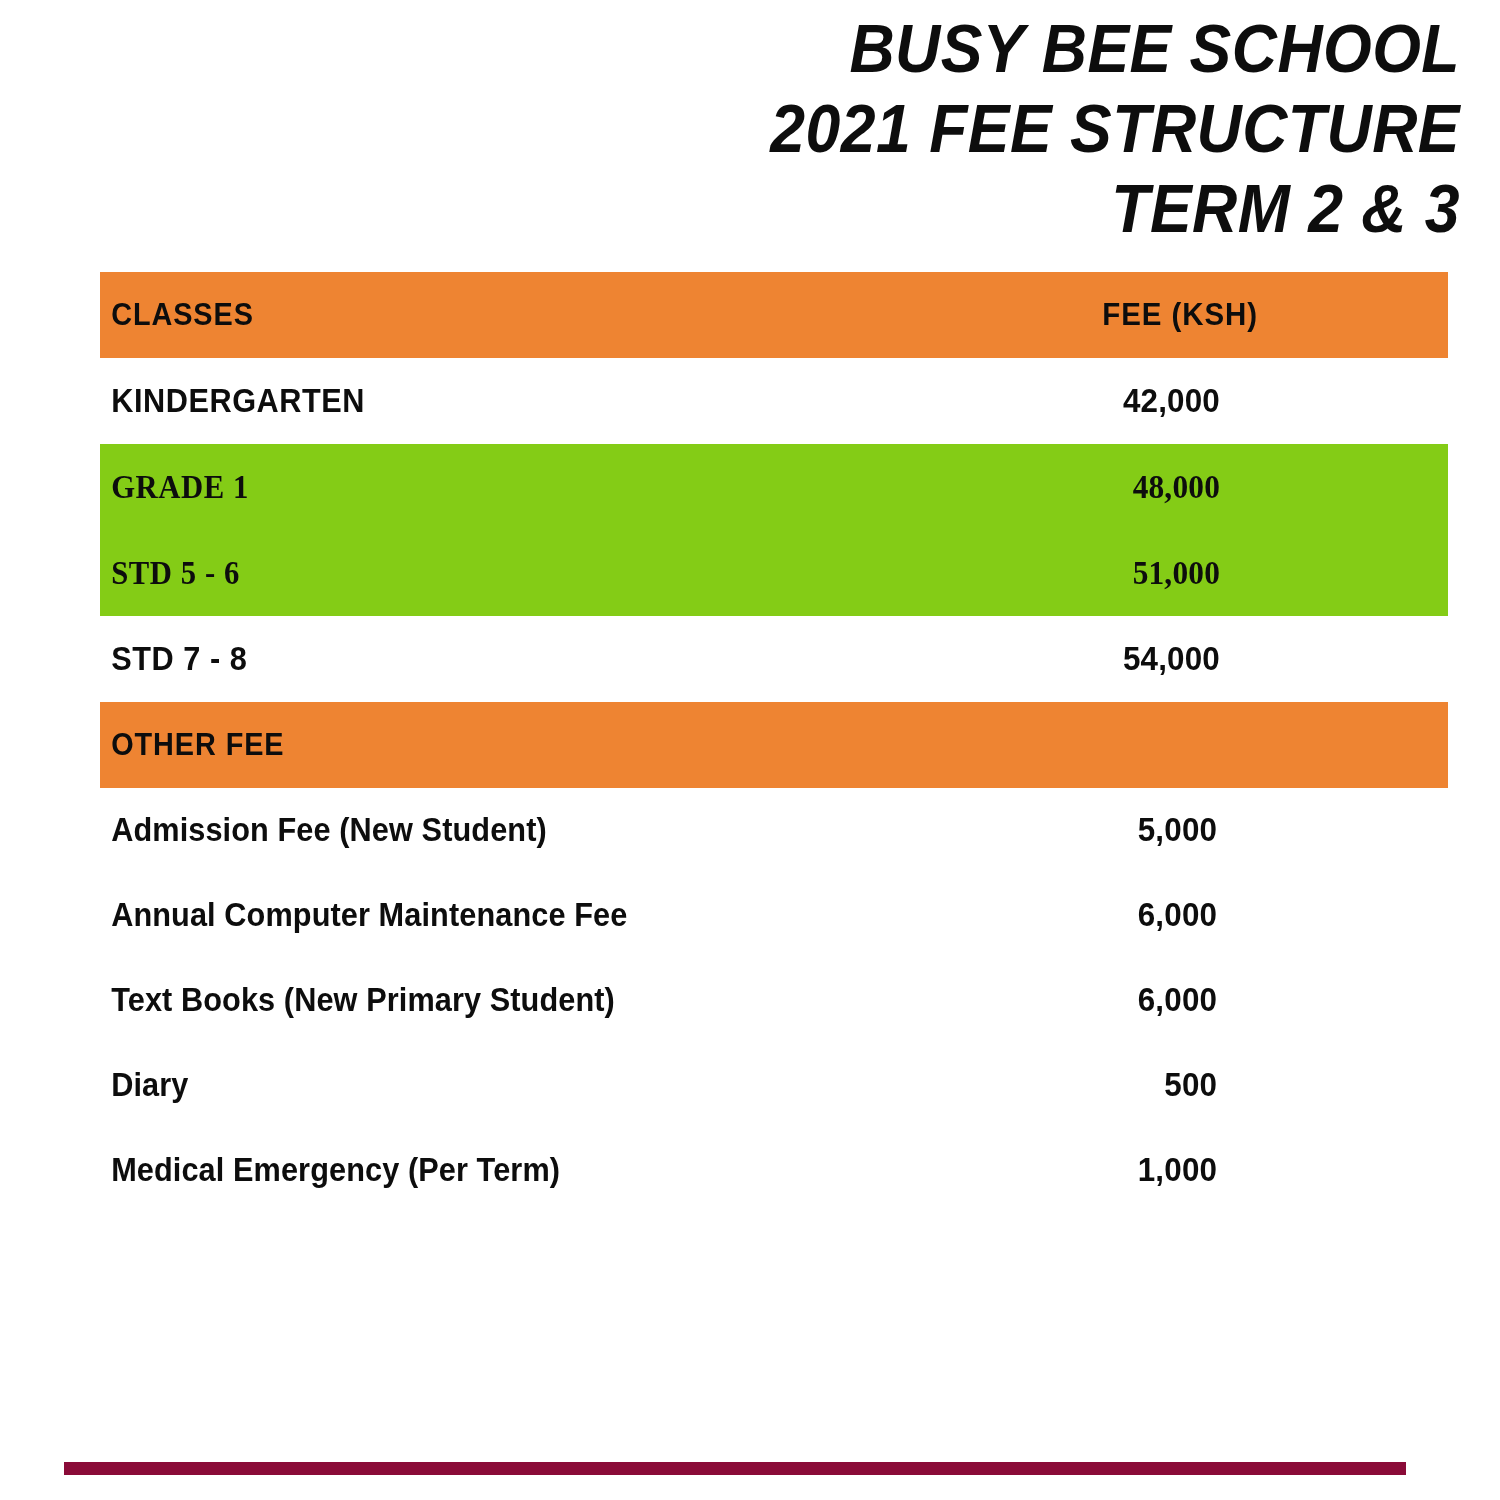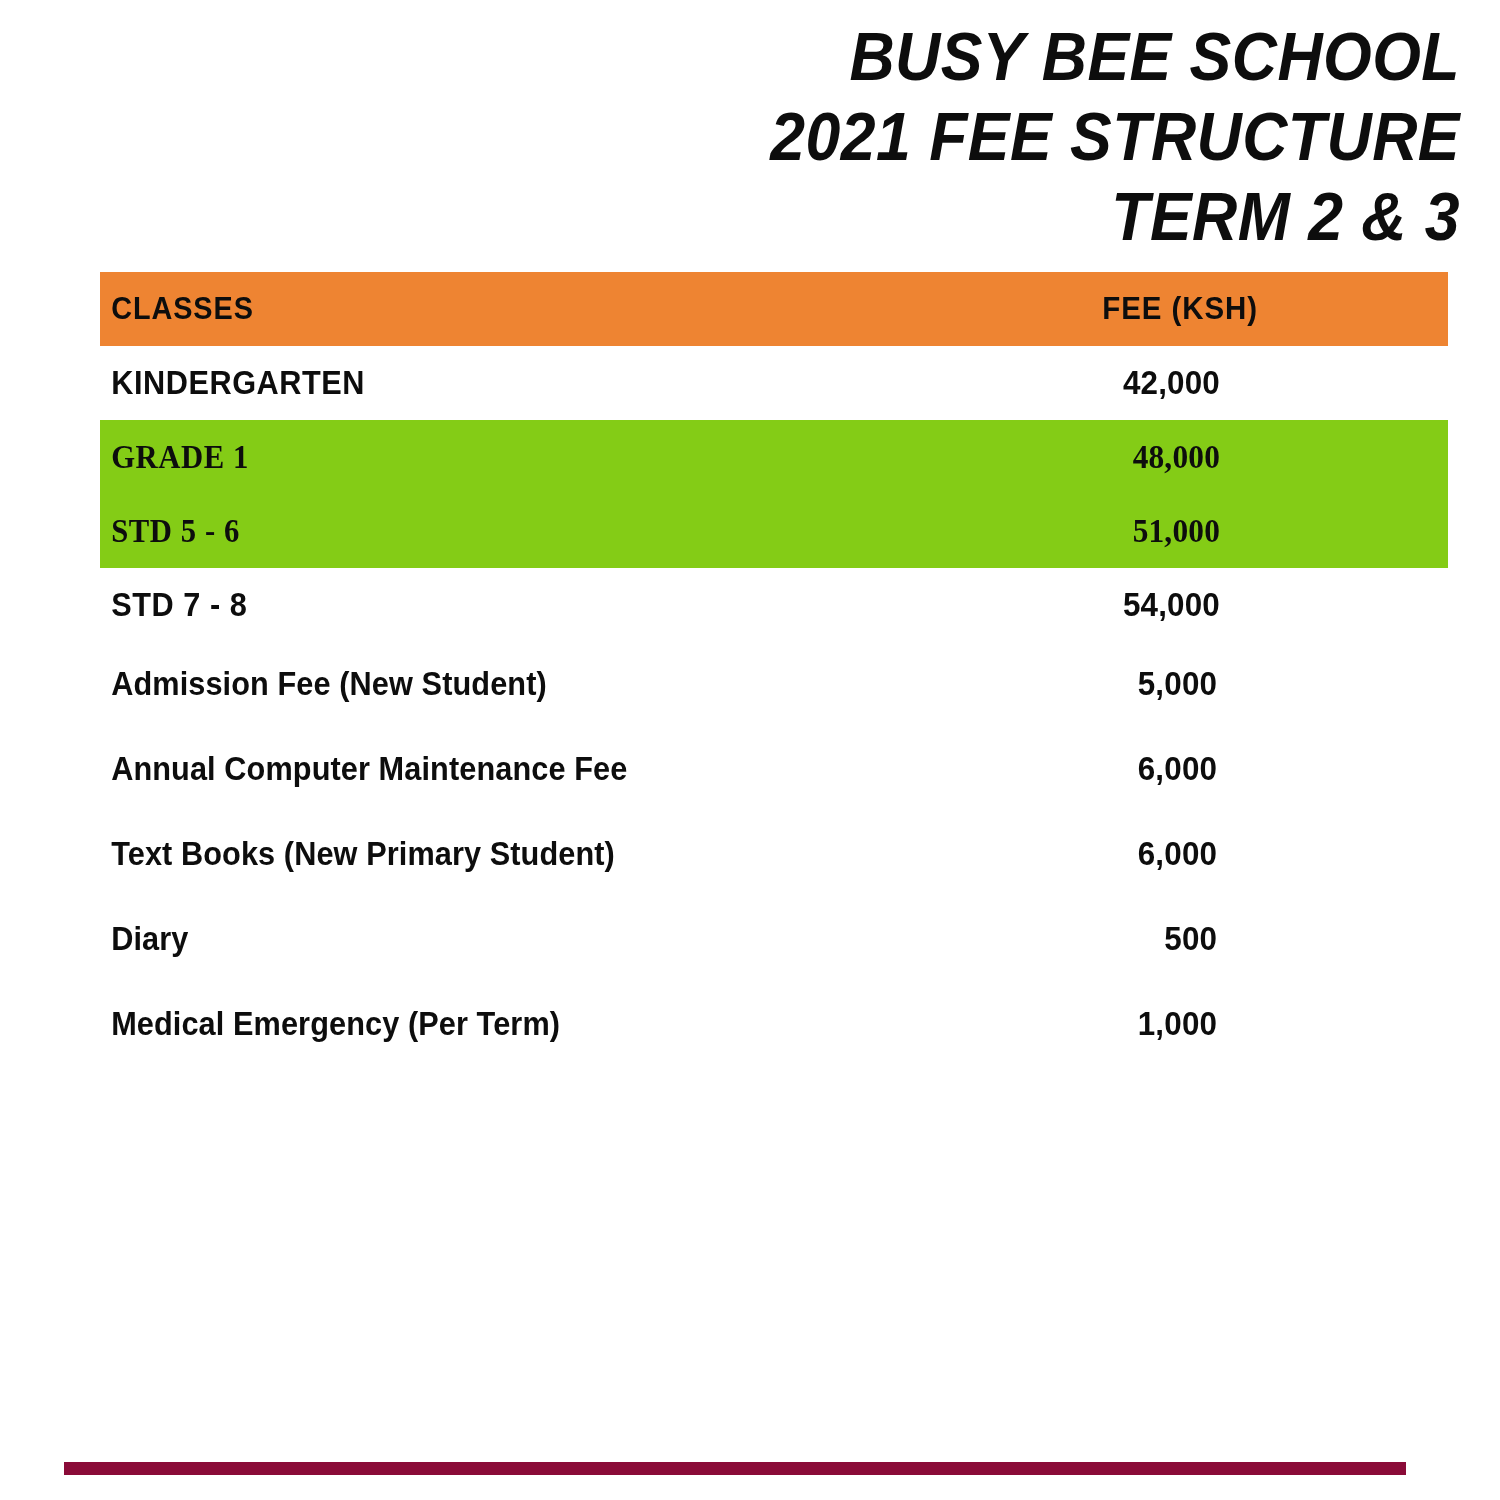--- a/index.html
+++ b/index.html
@@ -16,21 +16,21 @@
     overflow: hidden;
     position: relative;
   }
 
   
   .title-block {
     position: absolute;
     top: 0;
     left: 0;
     width: 1460px;
-    padding-top: 16px;
+    padding-top: 8px;
     text-align: right;
   }
   .title-line {
     display: block;
     font-family: "Liberation Sans", "DejaVu Sans", sans-serif;
     font-weight: 700;
     font-style: italic;
     font-size: 68px;
     line-height: 80px;
     letter-spacing: 0.5px;
@@ -46,21 +46,21 @@
     left: 100px;
     top: 272px;
     width: 1348px;
   }
 
   .row {
     display: flex;
     align-items: center;
     width: 100%;
     box-sizing: border-box;
-    height: 74px;
+    height: 86px;
   }
   .row.band-orange { background: #EE8432; }
   .row.band-grey   { background: #84cc16; font-family: Liberation Serif, serif; }
   .row.band-white  { background: #ffffff; justify-content: center; }
 
   .cell-label {
     flex: 0 0 955px;
     padding-left: 12px;
     box-sizing: border-box;
     font-weight: 700;
@@ -159,20 +159,24 @@
   <div class="row class-row band-grey">
     <div class="cell-label">STD 5 - 6</div>
     <div class="cell-value">51,000</div>
   </div>
 
   <div class="row class-row band-white">
     <div class="cell-label">STD 7 - 8</div>
     <div class="cell-value">54,000</div>
   </div>
 
+  <div class="row section band-orange">
+    <div class="cell-label">OTHER FEE</div>
+    <div class="cell-value"></div>
+  </div>
 
   <div class="row other-row band-white">
     <div class="cell-label">Admission Fee (New Student)</div>
     <div class="cell-value">5,000</div>
   </div>
 
   <div class="row other-row band-white">
     <div class="cell-label">Annual Computer Maintenance Fee</div>
     <div class="cell-value">6,000</div>
   </div>

